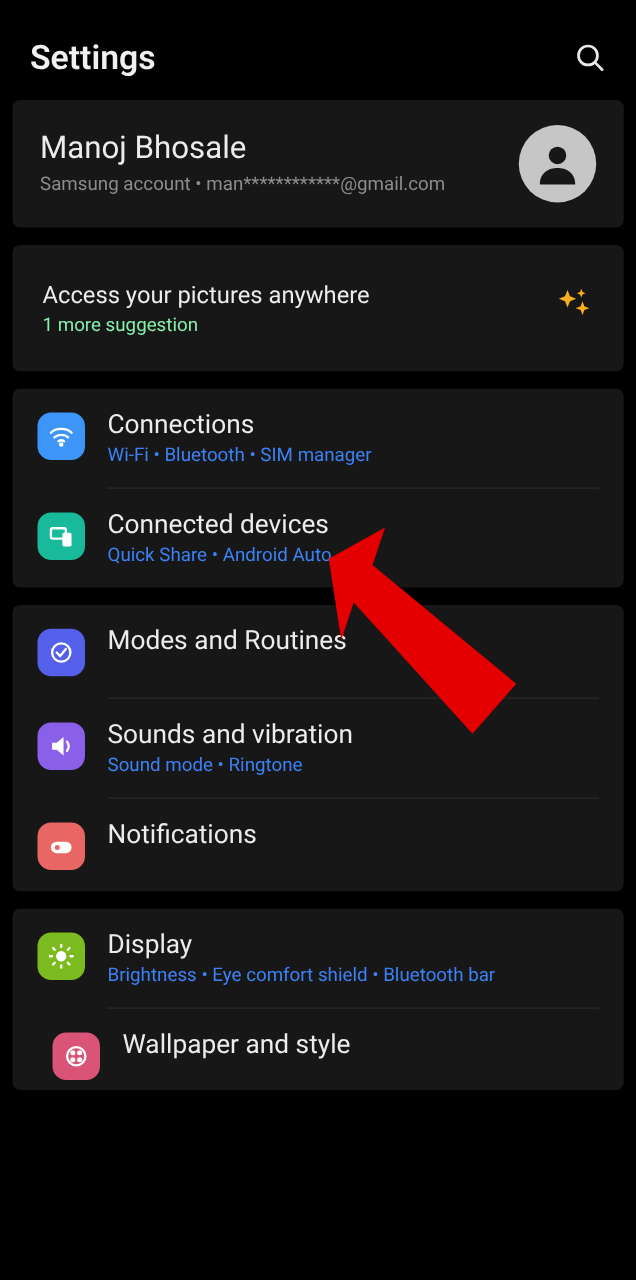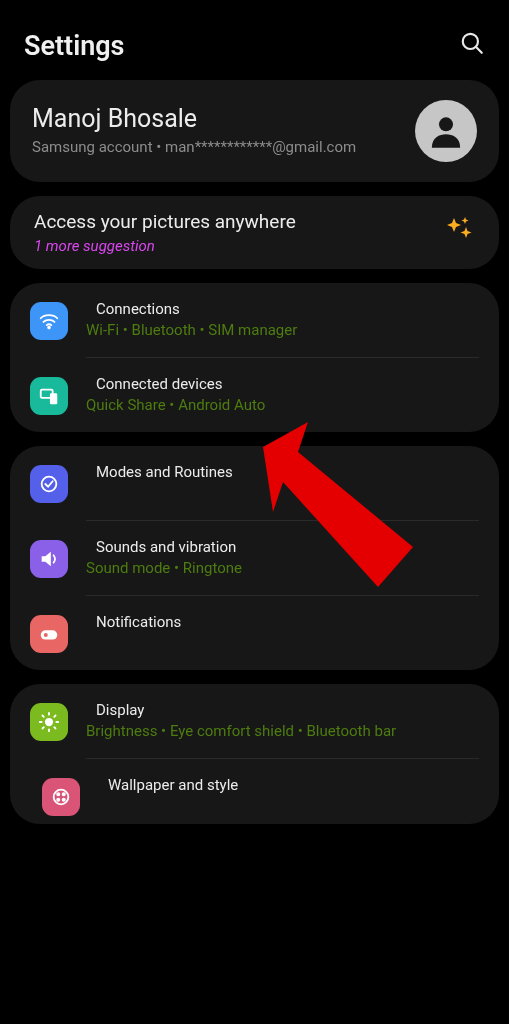--- a/index.html
+++ b/index.html
@@ -7,35 +7,35 @@
     width: 509px;
     height: 1024px;
     background: #000;
     font-family: -apple-system, BlinkMacSystemFont, "Segoe UI", Roboto, sans-serif;
     color: #fff;
     overflow: hidden;
     position: relative;
   }
   .header {
     display: flex;
-    align-items: flex-start;
+    align-items: center;
     justify-content: space-between;
     padding: 30px 24px 18px 24px;
     gap: 32px;
   }
   .header-title {
     font-size: 27px;
     font-weight: 600;
     color: #f0f0f0;
   }
   .search-icon svg { width: 26px; height: 26px; display: block; }
 
   .card {
     background: #171717;
-    border-radius: 30px;
+    border-radius: 6px;
     margin: 0 10px 14px 10px;
     overflow: hidden;
   }
 
   .profile-card {
     display: flex;
     align-items: center;
     justify-content: space-between;
     padding: 20px 22px 20px 22px;
   }
@@ -61,32 +61,31 @@
     justify-content: center;
     margin-left: 14px;
     flex-shrink: 0;
   }
   .avatar svg { width: 40px; height: 40px; }
 
   .suggest-card {
     display: flex;
     align-items: center;
     justify-content: space-between;
-    padding: 14px 24px;
+    padding: 28px 24px;
   }
   .suggest-text { flex: 1; }
   .suggest-title {
     font-size: 19px;
     color: #ececec;
     margin-bottom: 4px;
   }
   .suggest-sub {
     font-size: 15px;
-    color: #d946ef;
-    font-style: italic;
+    color: #86efac;
   }
   .sparkle {
     font-size: 24px;
     color: #fcad1f;
     margin-left: 12px;
   }
 
   .item {
     display: flex;
     align-items: flex-start;
@@ -99,28 +98,27 @@
     display: flex;
     align-items: center;
     justify-content: center;
     flex-shrink: 0;
     margin-right: 18px;
     margin-top: 2px;
   }
   .item-icon svg { width: 22px; height: 22px; }
   .item-body { flex: 1; }
   .item-title {
-    font-size: 15px;
+    font-size: 21px;
     color: #ececec;
     margin-bottom: 3px;
-    margin-left: 10px;
   }
   .item-sub {
     font-size: 15px;
-    color: #4d7c0f;
+    color: #3b82f6;
   }
   .divider {
     height: 1px;
     background: #2a2a2a;
     margin-left: 76px;
     margin-right: 20px;
   }
 
   .ic-connections { background: #3c95f7; }
   .ic-connected  { background: #18ba9b; }

